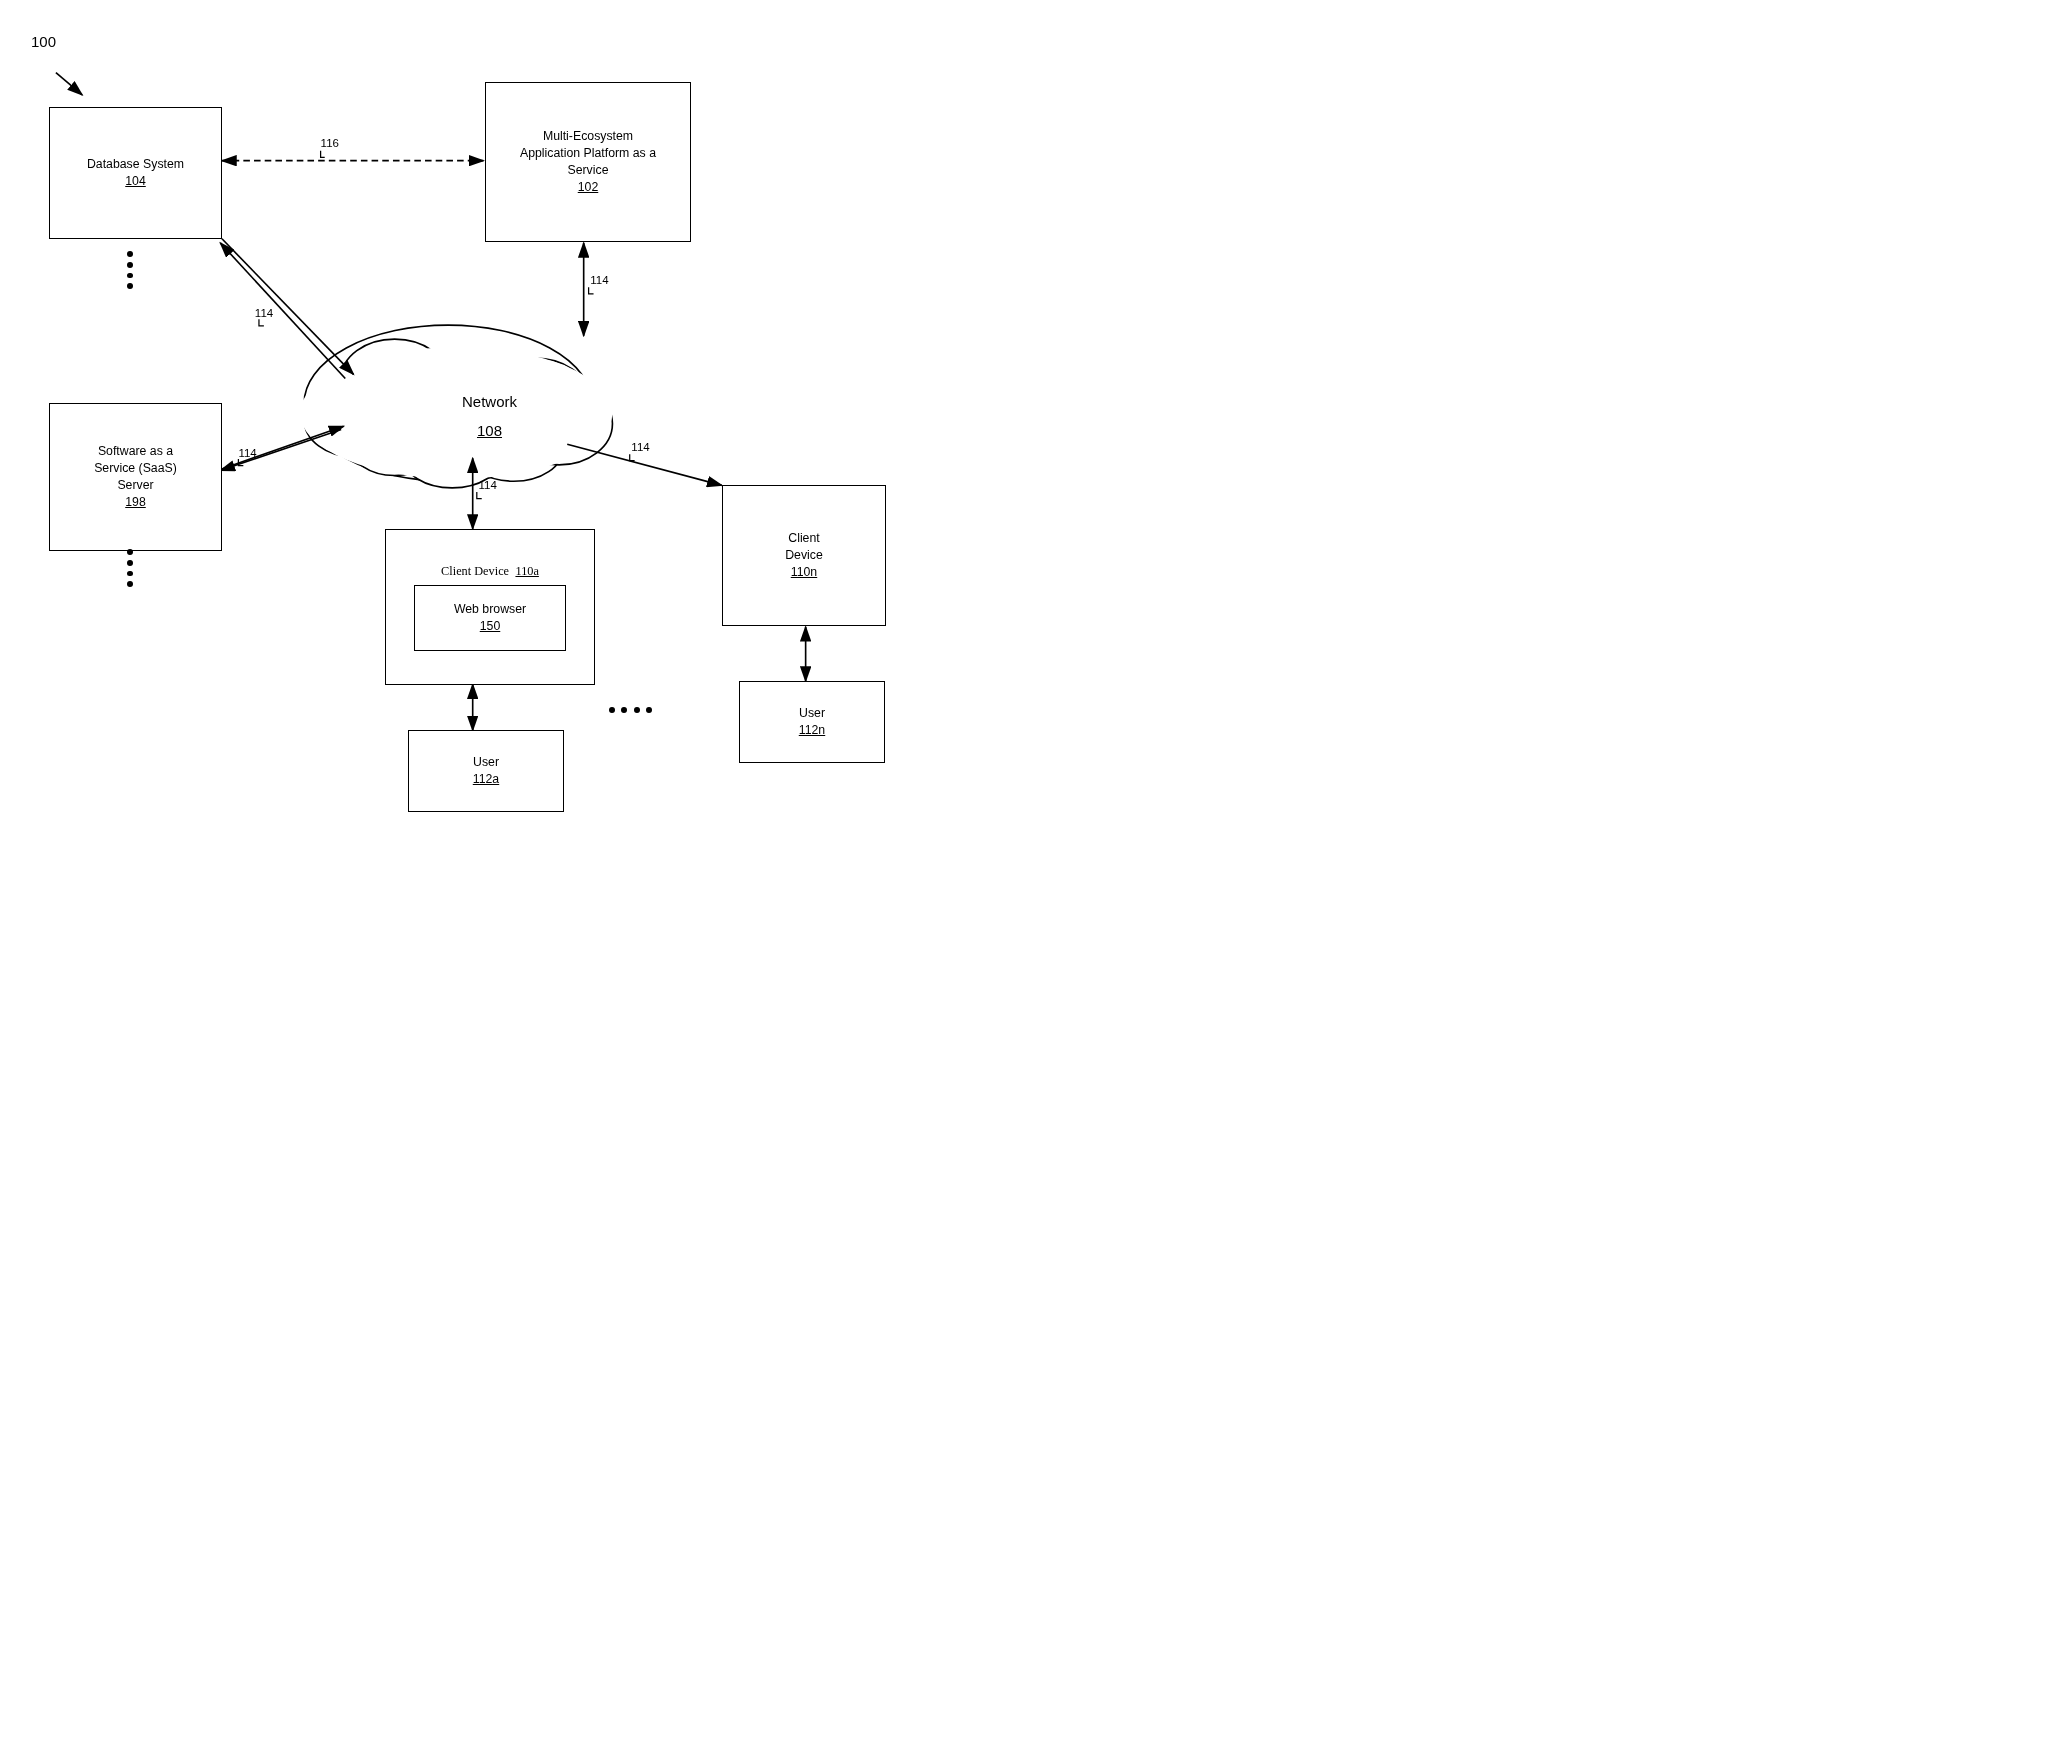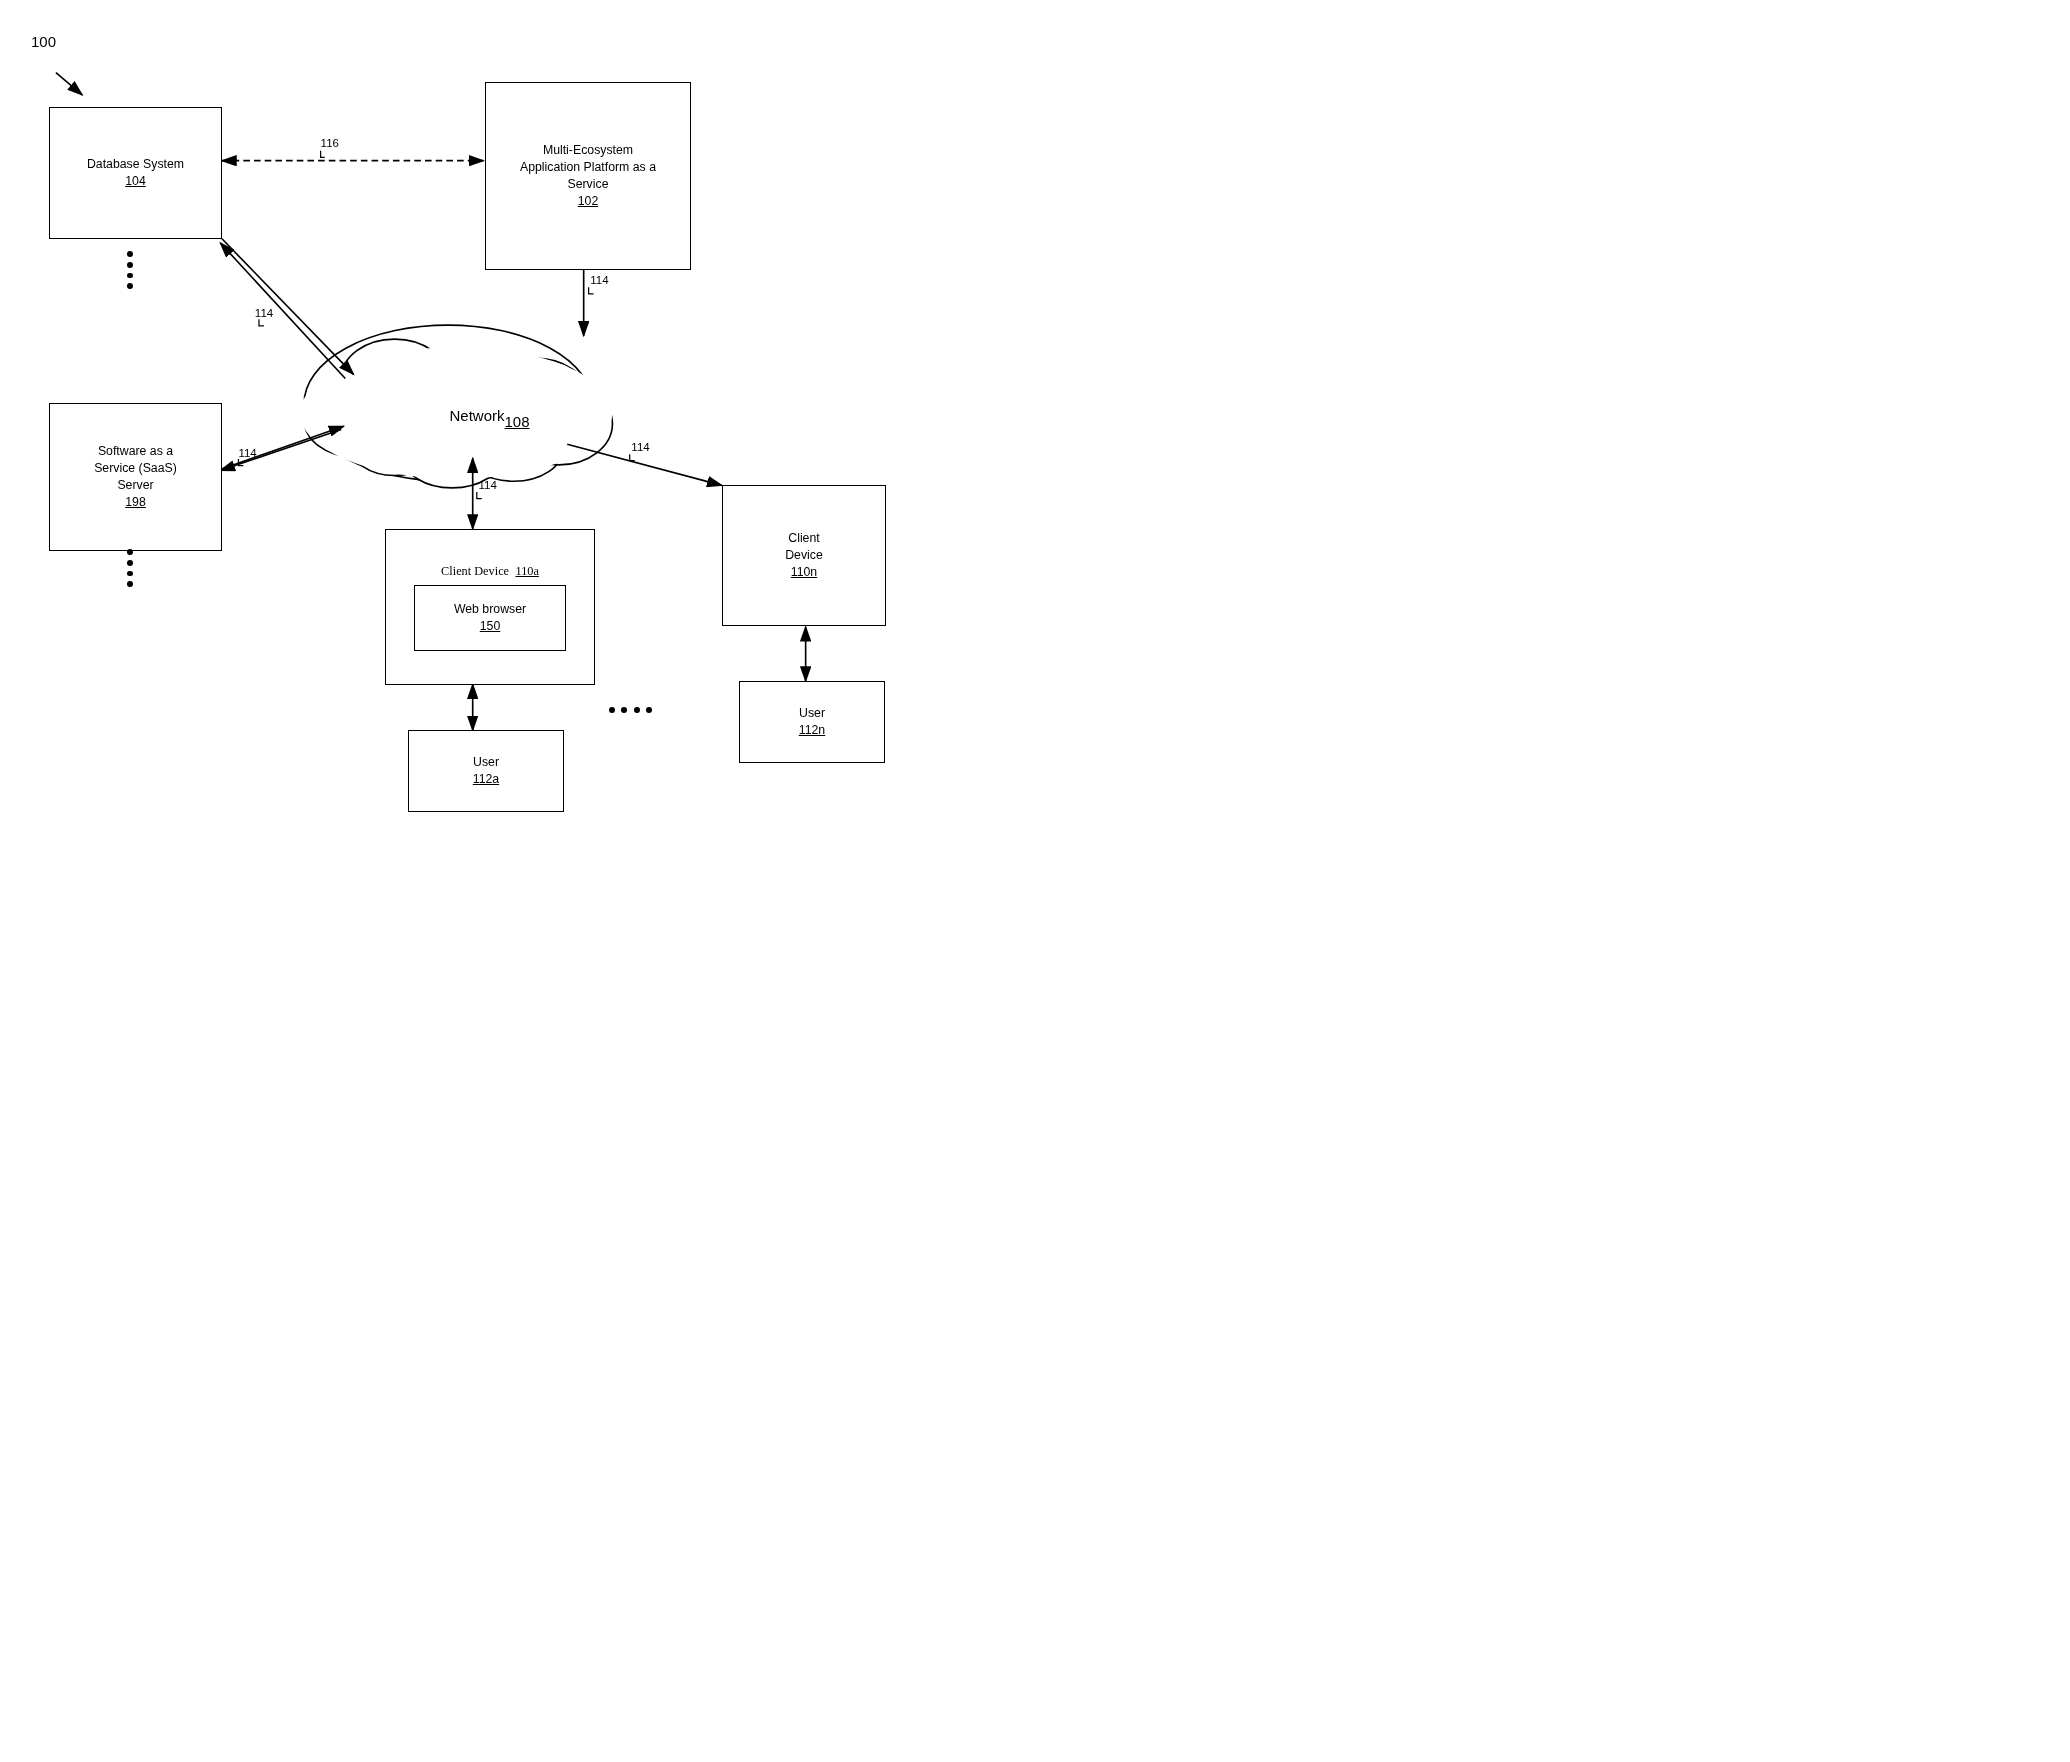--- a/index.html
+++ b/index.html
@@ -30,21 +30,21 @@
       font-size: 12.3px;
       line-height: 1.4;
     }
     .box .ref {
       text-decoration: underline;
       font-size: 12.3px;
     }
     .cloud {
       position: absolute;
       display: flex;
-      flex-direction: row;
+      flex-direction: column;
       align-items: center;
       justify-content: center;
       text-align: left;
       font-size: 12.3px;
     }
     .cloud-text {
       position: relative;
       z-index: 2;
       font-size: 15px;
       font-weight: normal;
@@ -162,21 +162,21 @@
     <line x1="575" y1="832" x2="575" y2="888" stroke="#000" stroke-width="2" marker-start="url(#arrowhead-back)" marker-end="url(#arrowhead2)"></line>
 
     <line x1="980" y1="762" x2="980" y2="828" stroke="#000" stroke-width="2" marker-start="url(#arrowhead-back)" marker-end="url(#arrowhead2)"></line>
   </svg>
 
   <div class="box" style="left:49px; top:107px; width:173px; height:132px;">
     <span>Database System</span>
     <span class="ref">104</span>
   </div>
 
-  <div class="box" style="left:485px; top:82px; width:206px; height:188px;">
+  <div class="box" style="left:485px; top:82px; width:206px; height:160px;">
     <span style="white-space:pre-line;">Multi-Ecosystem
 Application Platform as a
 Service</span>
     <span class="ref">102</span>
   </div>
 
   <div class="box" style="left:49px; top:403px; width:173px; height:148px;">
     <span style="white-space:pre-line;">Software as a
 Service (SaaS)
 Server</span>

